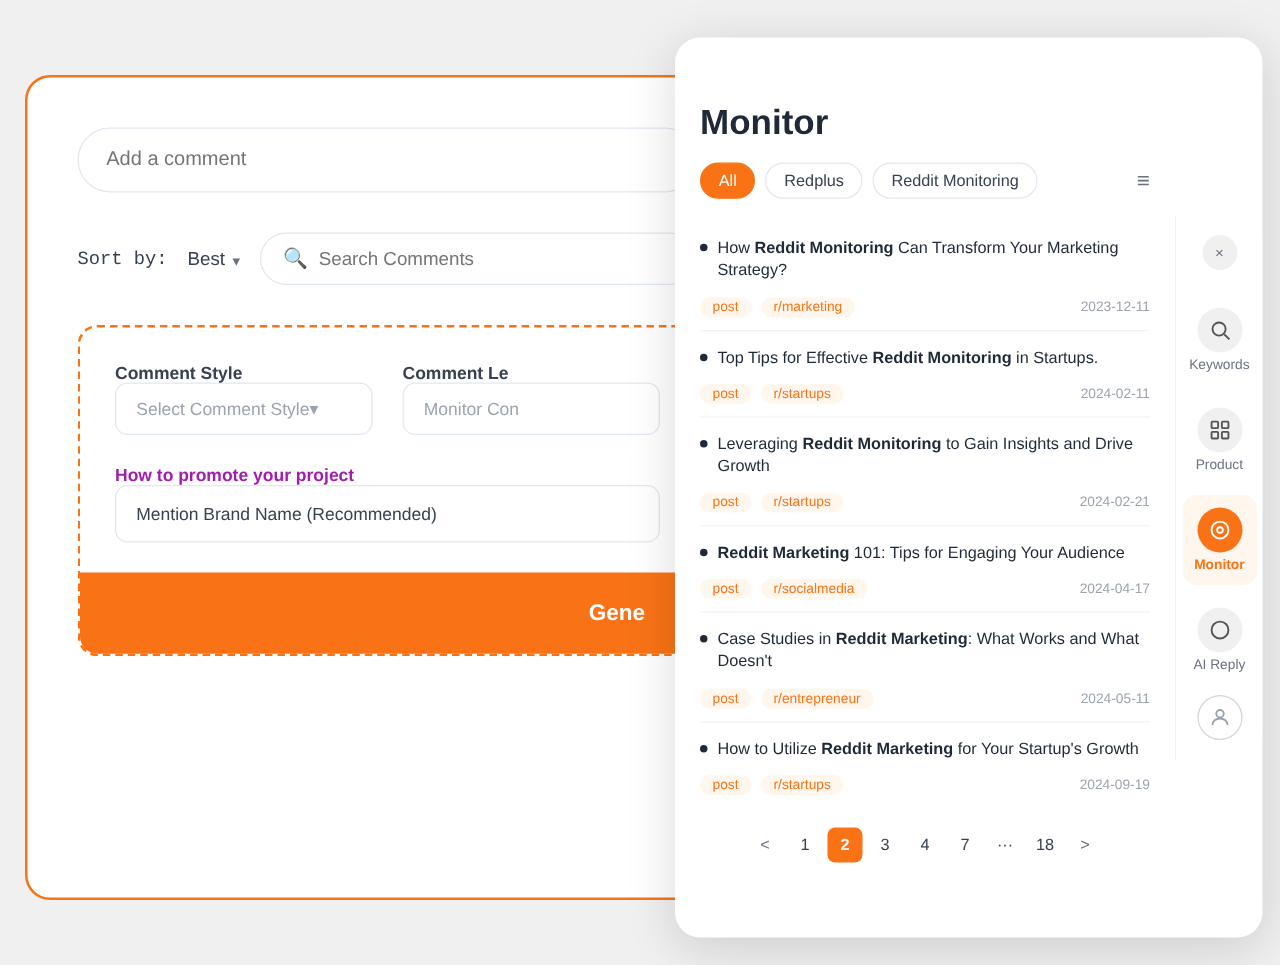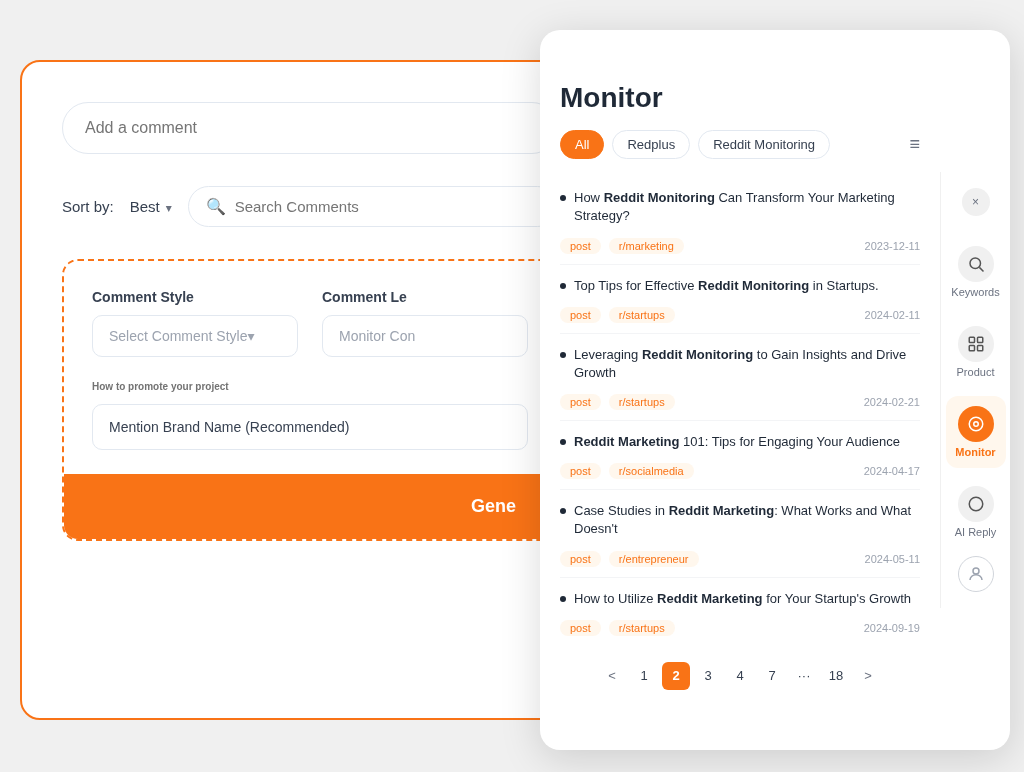--- a/index.html
+++ b/index.html
@@ -41,20 +41,21 @@
     .sort-search-row {
       display: flex;
       align-items: center;
       gap: 16px;
       margin-bottom: 32px;
     }
 
     .sort-label {
       font-size: 15px;
       color: #374151;
+      font-family: Liberation Mono, monospace;
     }
 
     .sort-dropdown {
       display: flex;
       align-items: flex-end;
       gap: 6px;
       font-size: 15px;
       color: #374151;
       cursor: pointer;
     }
@@ -103,45 +104,43 @@
     }
 
     .config-col {
       flex: 1;
     }
 
     .config-label {
       font-size: 14px;
       font-weight: 600;
       color: #374151;
-      margin-bottom: 10px;
     }
 
     .config-select {
       width: 100%;
       border: 1.5px solid #e2e8f0;
       border-radius: 10px;
       padding: 12px 16px;
       font-size: 14px;
       color: #9ca3af;
       background: #fff;
       display: flex;
       align-items: center;
       cursor: pointer;
     }
 
     .promote-section {
       margin-bottom: 24px;
     }
 
     .promote-label {
-      font-size: 10px;
+      font-size: 14px;
       font-weight: 700;
-      color: #737373;
-      margin-bottom: 12px;
+      color: #a21caf;
     }
 
     .promote-input {
       width: 100%;
       border: 1.5px solid #e2e8f0;
       border-radius: 10px;
       padding: 14px 16px;
       font-size: 14px;
       color: #374151;
       outline: none;

